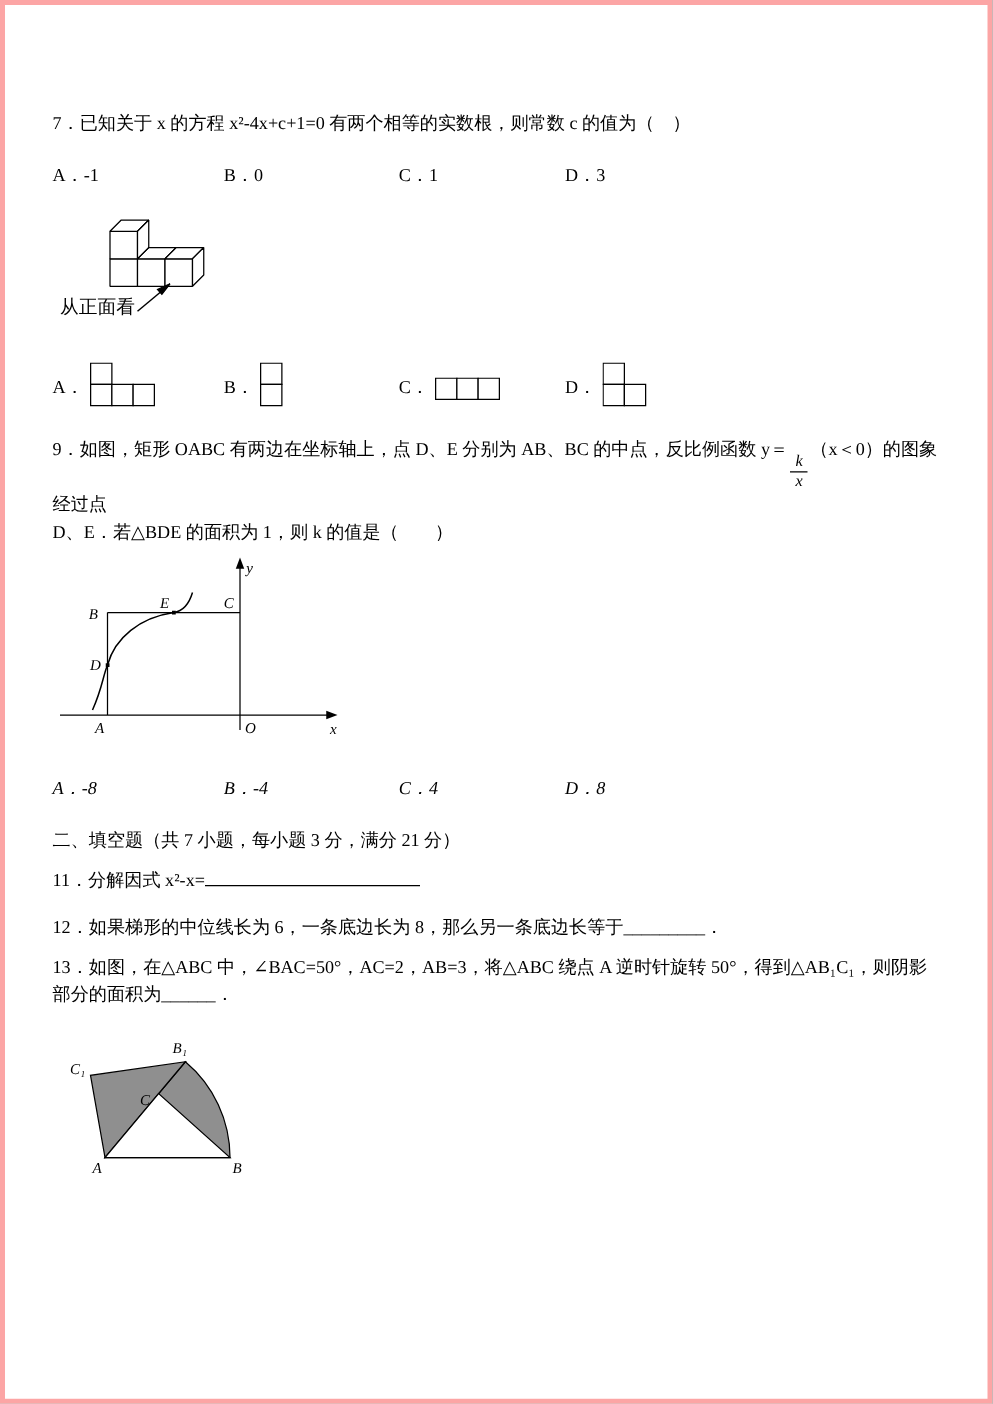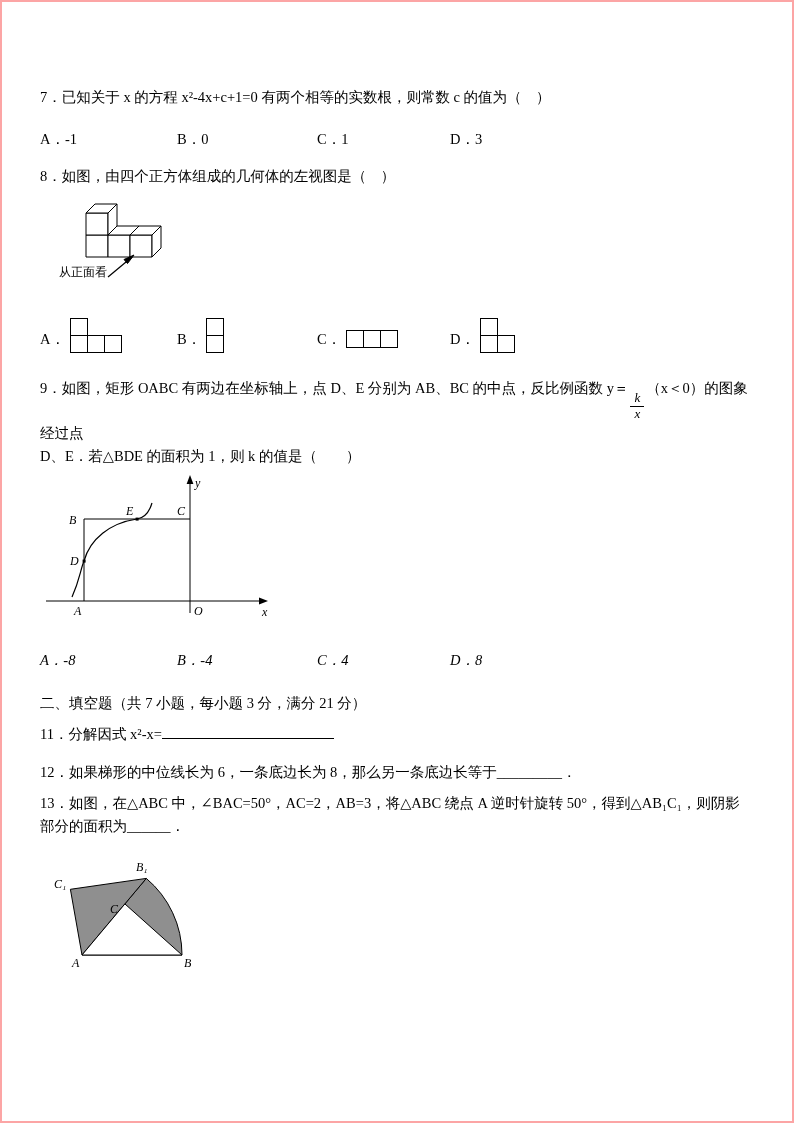--- a/index.html
+++ b/index.html
@@ -1,33 +1,33 @@
 <!DOCTYPE html>
 <html><head>
 <meta charset="utf-8">
 <style>
   * { margin:0; padding:0; box-sizing:border-box; }
   html,body { background:#888; }
   body { width:794px; margin:0 auto; font-family:"Liberation Serif","DejaVu Serif",serif; color:#000; }
   .page {
     position:relative; width:794px; height:1123px; background:#fff;
-    border:2px solid #fca5a5; padding:84px 38px 0 38px;
+    border:4px solid #fca5a5; padding:84px 38px 0 38px;
     font-size:14.5px; line-height:1.55;
   }
   .qtext { white-space:normal; }
   .opts { display:flex; }
   .opts > span:nth-child(1){ width:137px; }
   .opts > span:nth-child(2){ width:140px; }
   .opts > span:nth-child(3){ width:133px; }
   .opts > span:nth-child(4){ flex:1; }
   .mt-opt { margin-top:20px;justify-content:flex-end; }
 
   
   .fig8 { position:relative; height:92px; width:220px; margin:8px 0 0 6px; }
-  .fig8-label { position:absolute; left:13px; top:68px; font-size:12px; }
+  .fig8-label { position:absolute; left:0; top:68px; font-size:15px; }
 
   
   .opts8 { display:flex; align-items:flex-end; margin-top:24px; height:44px; }
   .opts8 > div { display:flex; align-items:flex-end; gap:5px; }
   .opts8 > div:nth-child(1){ width:137px; }
   .opts8 > div:nth-child(2){ width:140px; }
   .opts8 > div:nth-child(3){ width:133px; }
   .opts8 > div:nth-child(4){ flex:1; }
   .opt-letter { margin-bottom:5px; }
   .raised { margin-bottom:6px; }
@@ -52,21 +52,20 @@
     <div class="qtext">7．已知关于 x 的方程 x²-4x+c+1=0 有两个相等的实数根，则常数 c 的值为（　）</div>
     <div class="opts mt-opt">
       <span>A．-1</span>
       <span>B．0</span>
       <span>C．1</span>
       <span>D．3</span>
     </div>
   </section>
 
   <section style="margin-top:14px;">
-    <div class="qtext">8．如图，由四个正方体组成的几何体的左视图是（　）</div>
 
     <div class="fig8">
       <svg width="130" height="90" viewBox="0 0 130 90">
         <g fill="#fff" stroke="#000" stroke-width="1" stroke-linejoin="bevel">
           <rect x="40" y="40" width="22" height="22"></rect>
           <rect x="62" y="40" width="22" height="22"></rect>
           <rect x="84" y="40" width="22" height="22"></rect>
           <path d="M62 40 L71 31 L93 31 L84 40 Z"></path>
           <path d="M84 40 L93 31 L115 31 L106 40 Z"></path>
           <path d="M106 40 L115 31 L115 53 L106 62 Z"></path>

